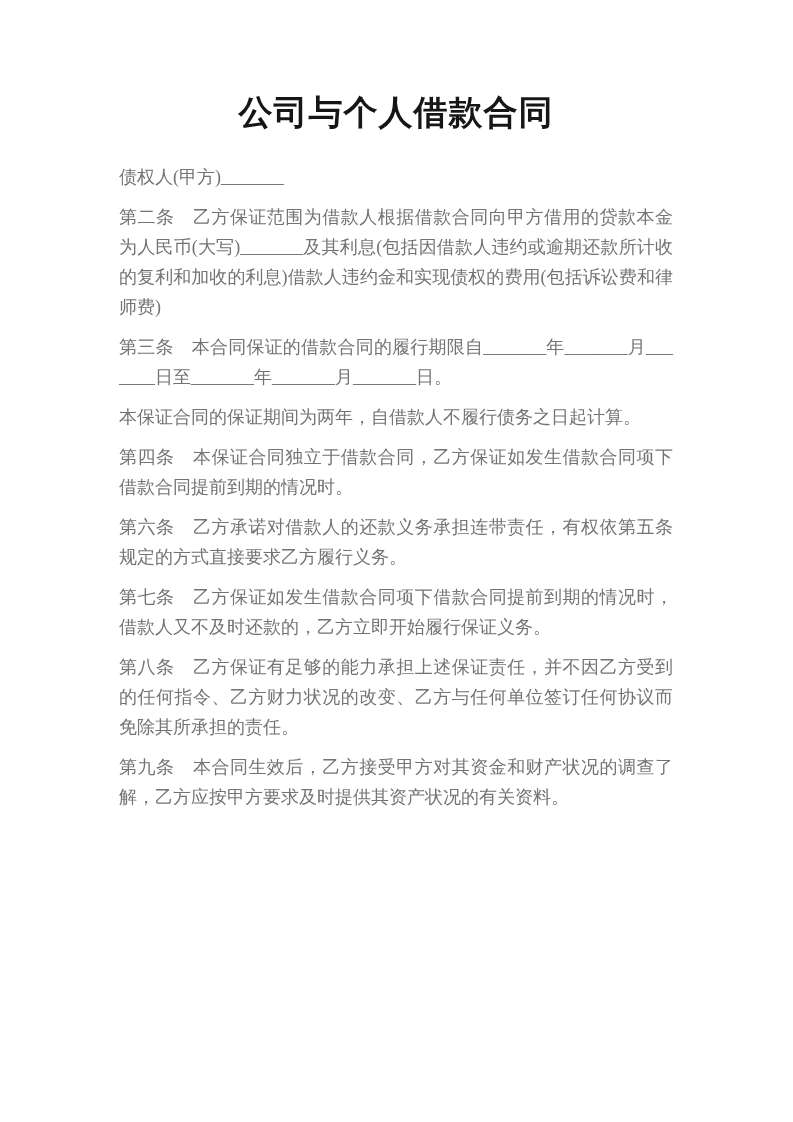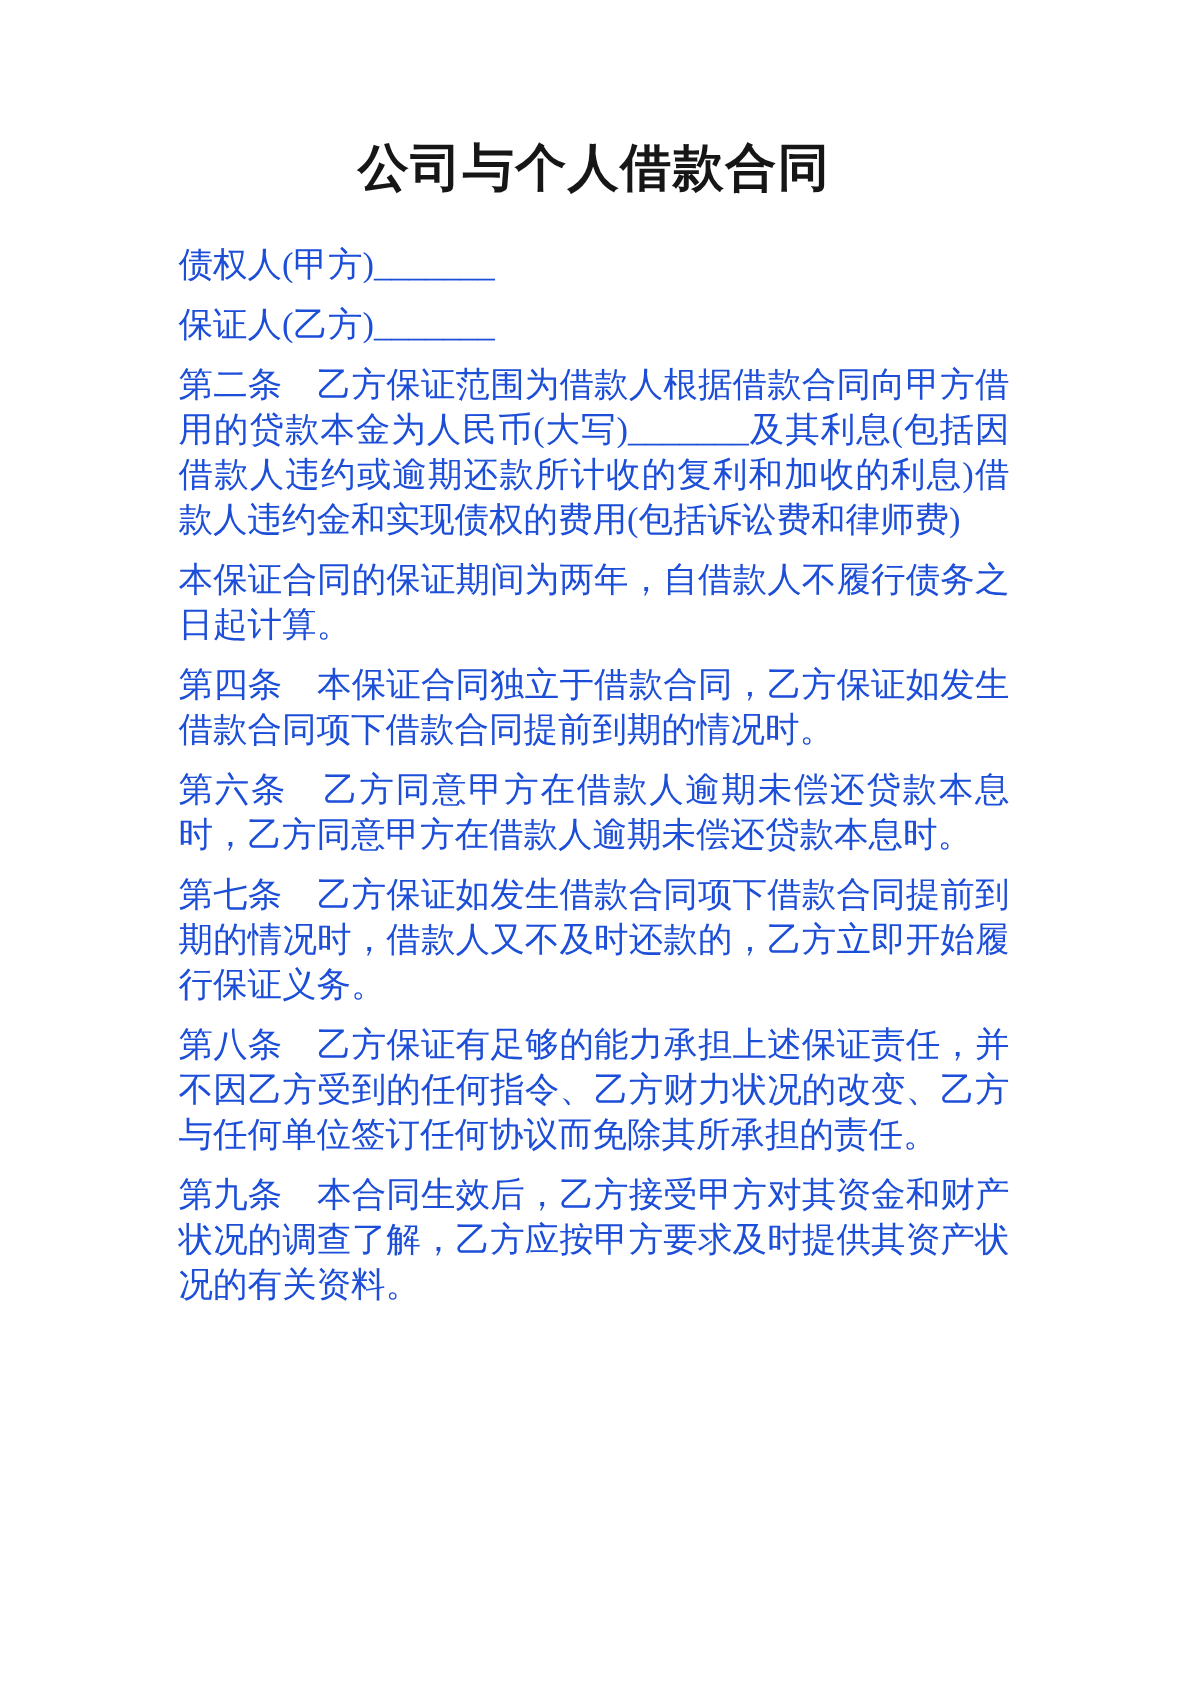--- a/index.html
+++ b/index.html
@@ -23,38 +23,38 @@
   .doc-title {
     font-size: 34px;
     font-weight: bold;
     color: #161616;
     text-align: center;
     line-height: 42px;
     margin: 0 0 28px 0;
     letter-spacing: 1px;
   }
   .para {
-    font-size: 23px;
-    color: #1d4ed8;
+    font-size: 18px;
+    color: #737373;
     line-height: 30px;
     text-align: justify;
     margin: 0 0 10px 0;
     word-break: break-all;
   }
 </style>
 </head>
 <body>
 
 <div class="page">
 
   <h1 class="doc-title">公司与个人借款合同</h1>
 
   <p class="para">债权人(甲方)_______</p>
-  <p class="para">保证人(乙方)_______</p>
   <p class="para">第二条　乙方保证范围为借款人根据借款合同向甲方借用的贷款本金为人民币(大写)_______及其利息(包括因借款人违约或逾期还款所计收的复利和加收的利息)借款人违约金和实现债权的费用(包括诉讼费和律师费)</p>
+  <p class="para">第三条　本合同保证的借款合同的履行期限自_______年_______月_______日至_______年_______月_______日。</p>
   <p class="para">本保证合同的保证期间为两年，自借款人不履行债务之日起计算。</p>
   <p class="para">第四条　本保证合同独立于借款合同，乙方保证如发生借款合同项下借款合同提前到期的情况时。</p>
-  <p class="para">第六条　乙方同意甲方在借款人逾期未偿还贷款本息时，乙方同意甲方在借款人逾期未偿还贷款本息时。</p>
+  <p class="para">第六条　乙方承诺对借款人的还款义务承担连带责任，有权依第五条规定的方式直接要求乙方履行义务。</p>
   <p class="para">第七条　乙方保证如发生借款合同项下借款合同提前到期的情况时，借款人又不及时还款的，乙方立即开始履行保证义务。</p>
   <p class="para">第八条　乙方保证有足够的能力承担上述保证责任，并不因乙方受到的任何指令、乙方财力状况的改变、乙方与任何单位签订任何协议而免除其所承担的责任。</p>
   <p class="para">第九条　本合同生效后，乙方接受甲方对其资金和财产状况的调查了解，乙方应按甲方要求及时提供其资产状况的有关资料。</p>
 
 </div>
 
 </body></html>

